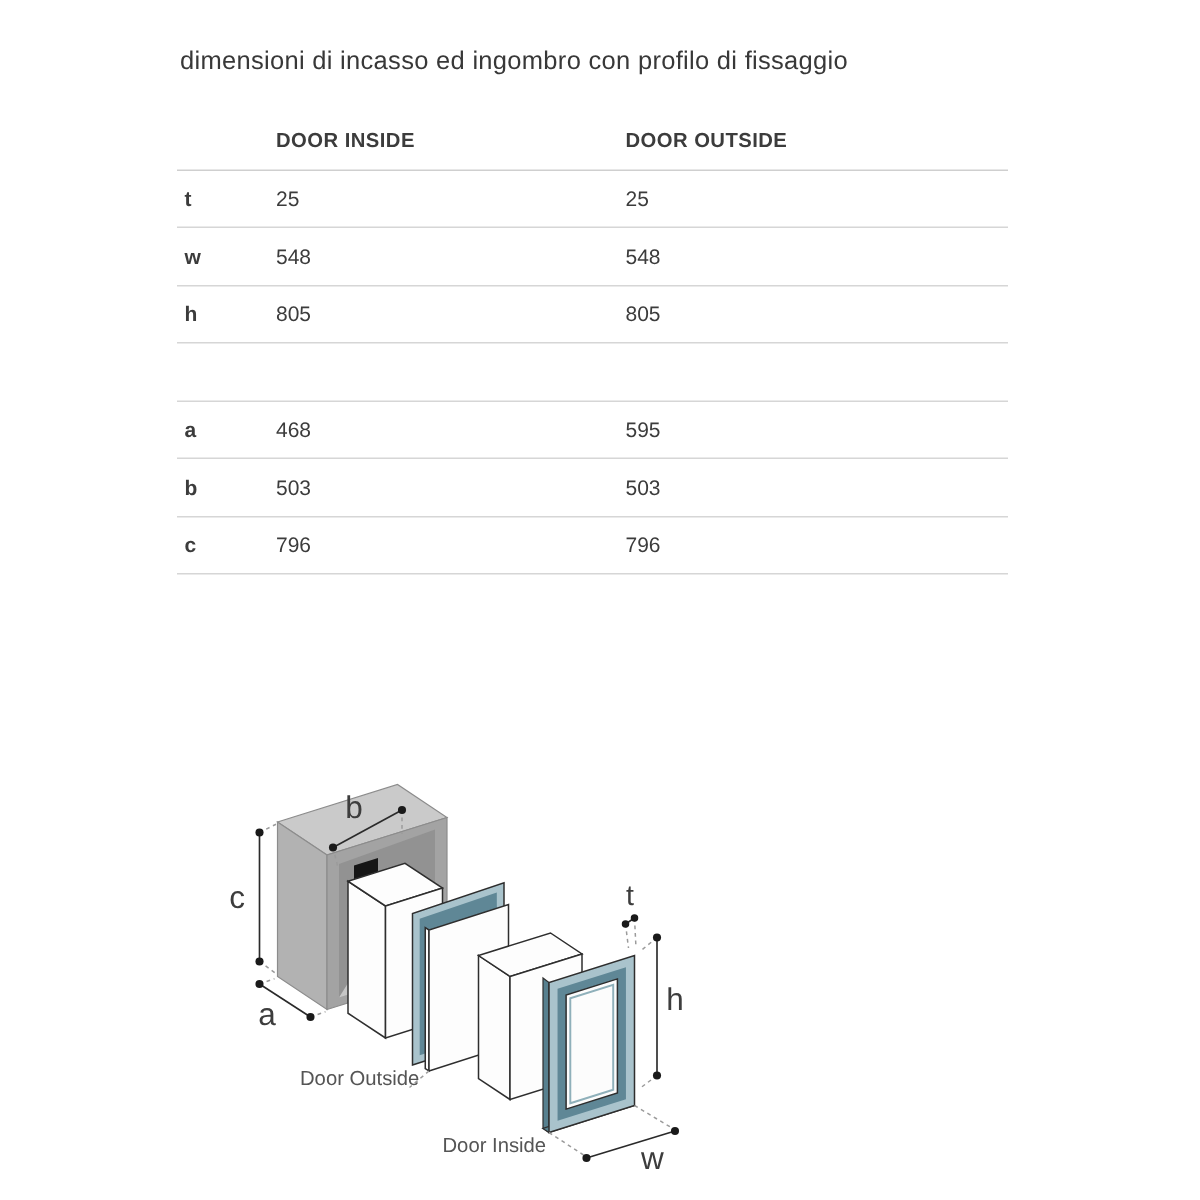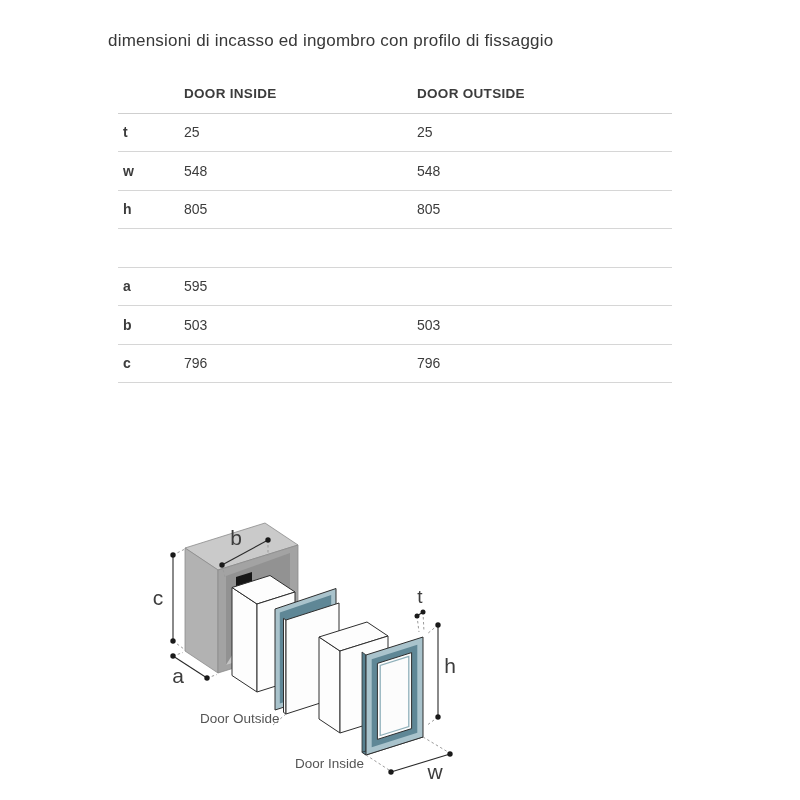--- a/index.html
+++ b/index.html
@@ -1,21 +1,21 @@
 <!DOCTYPE html>
 <html><head>
 <meta charset="utf-8">
 <style>
   html,body{margin:0;padding:0;}
   body{
     width:800px;height:800px;position:relative;background:#ffffff;
     font-family:"Liberation Sans",sans-serif;color:#3c3c3c;overflow:hidden;
   }
   .title{
-    position:absolute;left:108px;top:31px;font-size:17px;color:#383838;
+    position:absolute;left:120px;top:31px;font-size:17px;color:#383838;
     letter-spacing:.2px;
   }
   .dim-table{position:absolute;left:118px;top:75px;width:554px;}
   .trow{display:flex;align-items:center;height:38.5px;border-bottom:1px solid #d6d6d6;box-sizing:border-box;}
   .trow.thead{border-bottom:1px solid #cfcfcf;}
   .tc0{width:66px;padding-left:5px;box-sizing:border-box;font-weight:bold;font-size:14px;}
   .tc1{width:233px;font-size:14px;}
   .tc2{flex:1;font-size:14px;}
   .thead .tc1,.thead .tc2{font-weight:bold;font-size:13.5px;letter-spacing:.3px;}
   .diagram{position:absolute;left:140px;top:515px;}
@@ -51,20 +51,21 @@
         <div class="tc1">805</div>
         <div class="tc2">805</div>
       </div>
       <div class="trow">
         <div class="tc0"></div>
         <div class="tc1"></div>
         <div class="tc2"></div>
       </div>
       <div class="trow">
         <div class="tc0">a</div>
+        <div class="tc1">468</div>
         <div class="tc2">595</div>
       </div>
       <div class="trow">
         <div class="tc0">b</div>
         <div class="tc1">503</div>
         <div class="tc2">503</div>
       </div>
       <div class="trow">
         <div class="tc0">c</div>
         <div class="tc1">796</div>

